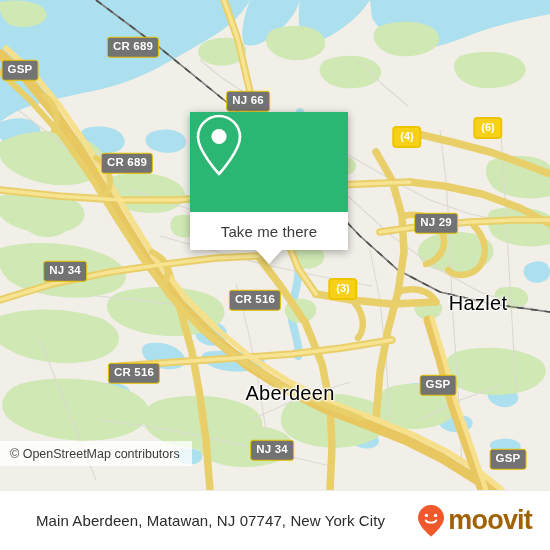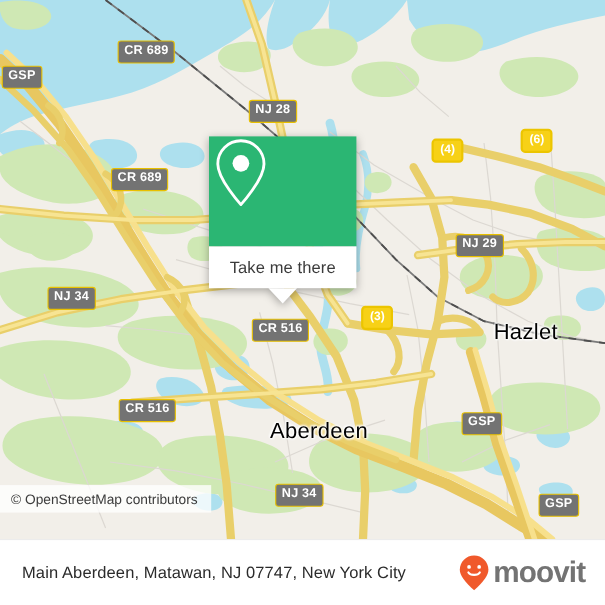--- a/index.html
+++ b/index.html
@@ -61,22 +61,22 @@
     font-size: 20px;
     letter-spacing: .3px;
     transform: translate(-50%, -50%);
     text-shadow: 0 0 3px #fff, 0 0 3px #fff, 0 0 2px #fff, 1px 1px 2px #fff, -1px -1px 2px #fff;
     white-space: nowrap;
   }
 
   
   #popup {
     position: absolute;
-    left: 190px; top: 124px;
-    width: 134px;
+    left: 190px; top: 112px;
+    width: 158px;
     filter: drop-shadow(0 2px 4px rgba(0,0,0,.32));
   }
   #popup-head {
     height: 100px;
     background: #2bb673;
     display: flex;
     align-items: center;
     justify-content: center;
   }
   #popup-foot {
@@ -123,28 +123,29 @@
     display: flex;
     align-items: center;
     justify-content: space-between;
     padding: 0 18px 0 20px;
     border-top: 1px solid #ececec;
   }
   #footer-address {
     color: #2b2b2b;
     font-size: 15px;
     letter-spacing: .1px;
+    margin-left: 16px;
   }
   #brand {
     display: flex;
     align-items: center;
     gap: 2px;
   }
   #brand-word {
-    color: #737373;
+    color: #a16207;
     font-size: 27px;
     font-weight: bold;
     letter-spacing: -0.8px;
     line-height: 1;
   }
 </style>
 </head>
 <body>
 
 <div id="app">
@@ -351,21 +352,21 @@
           <path d="M120,366 L176,362 L236,358 L292,354 L342,348 L392,340"></path>
           <path d="M0,300 L52,284 L110,272 L166,264 L216,258 L258,256"></path>
           <path d="M380,232 L424,226 L470,222 L514,220 L550,220"></path>
         </g>
       </g>
     </svg>
 
     <div id="shields">
         <div class="shield" style="left: 20px; top: 70px;">GSP</div>
         <div class="shield" style="left: 133px; top: 47px;">CR 689</div>
-        <div class="shield" style="left: 248px; top: 101px;">NJ 28</div>
+        <div class="shield" style="left: 248px; top: 101px;">NJ 66</div>
         <div class="shield" style="left: 127px; top: 163px;">CR 689</div>
         <div class="shield" style="left: 436px; top: 223px;">NJ 29</div>
         <div class="shield" style="left: 65px; top: 271px;">NJ 34</div>
         <div class="shield" style="left: 255px; top: 300px;">CR 516</div>
         <div class="shield" style="left: 134px; top: 373px;">CR 516</div>
         <div class="shield" style="left: 438px; top: 385px;">GSP</div>
         <div class="shield" style="left: 272px; top: 450px;">NJ 34</div>
         <div class="shield" style="left: 508px; top: 459px;">GSP</div>
       </div>
     <div id="exits">

